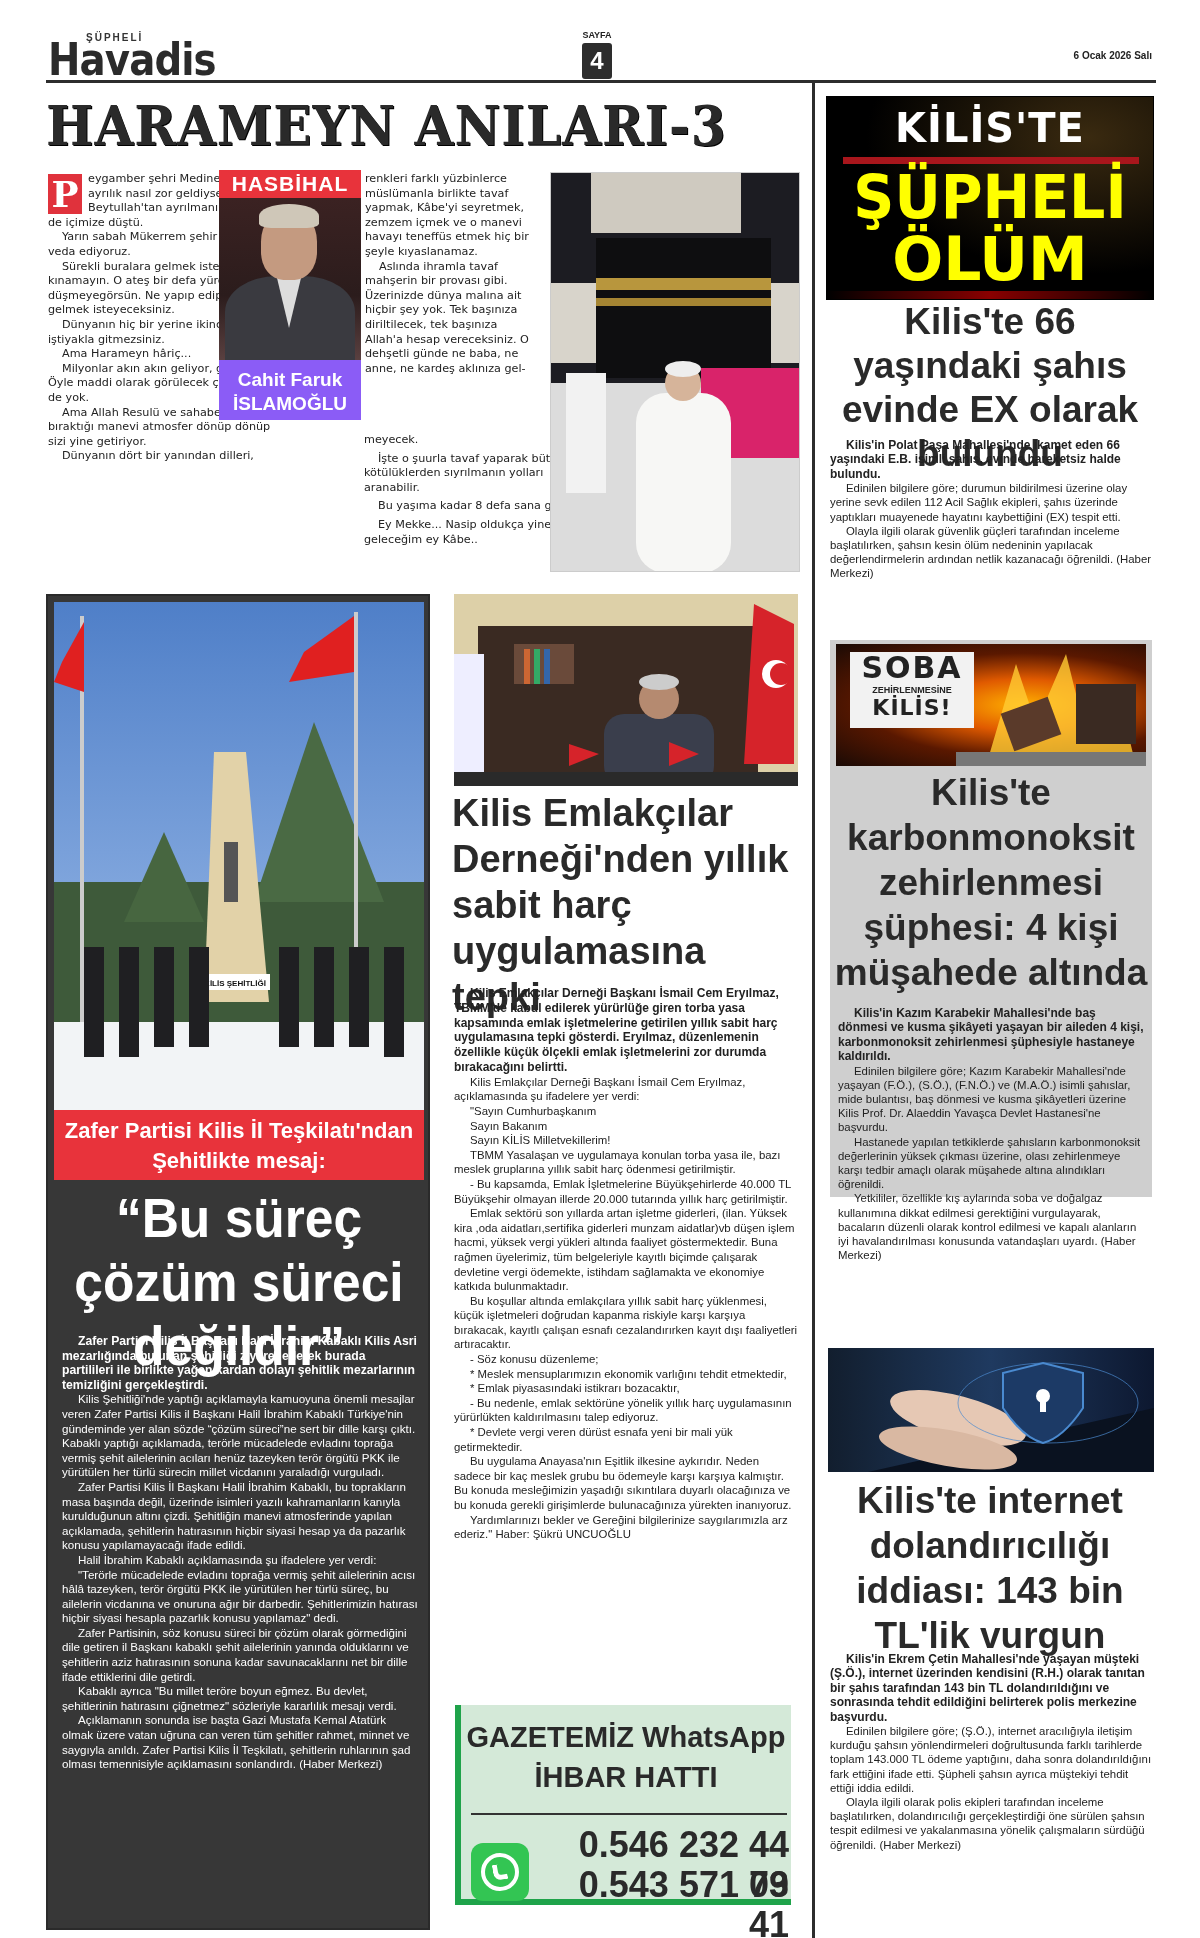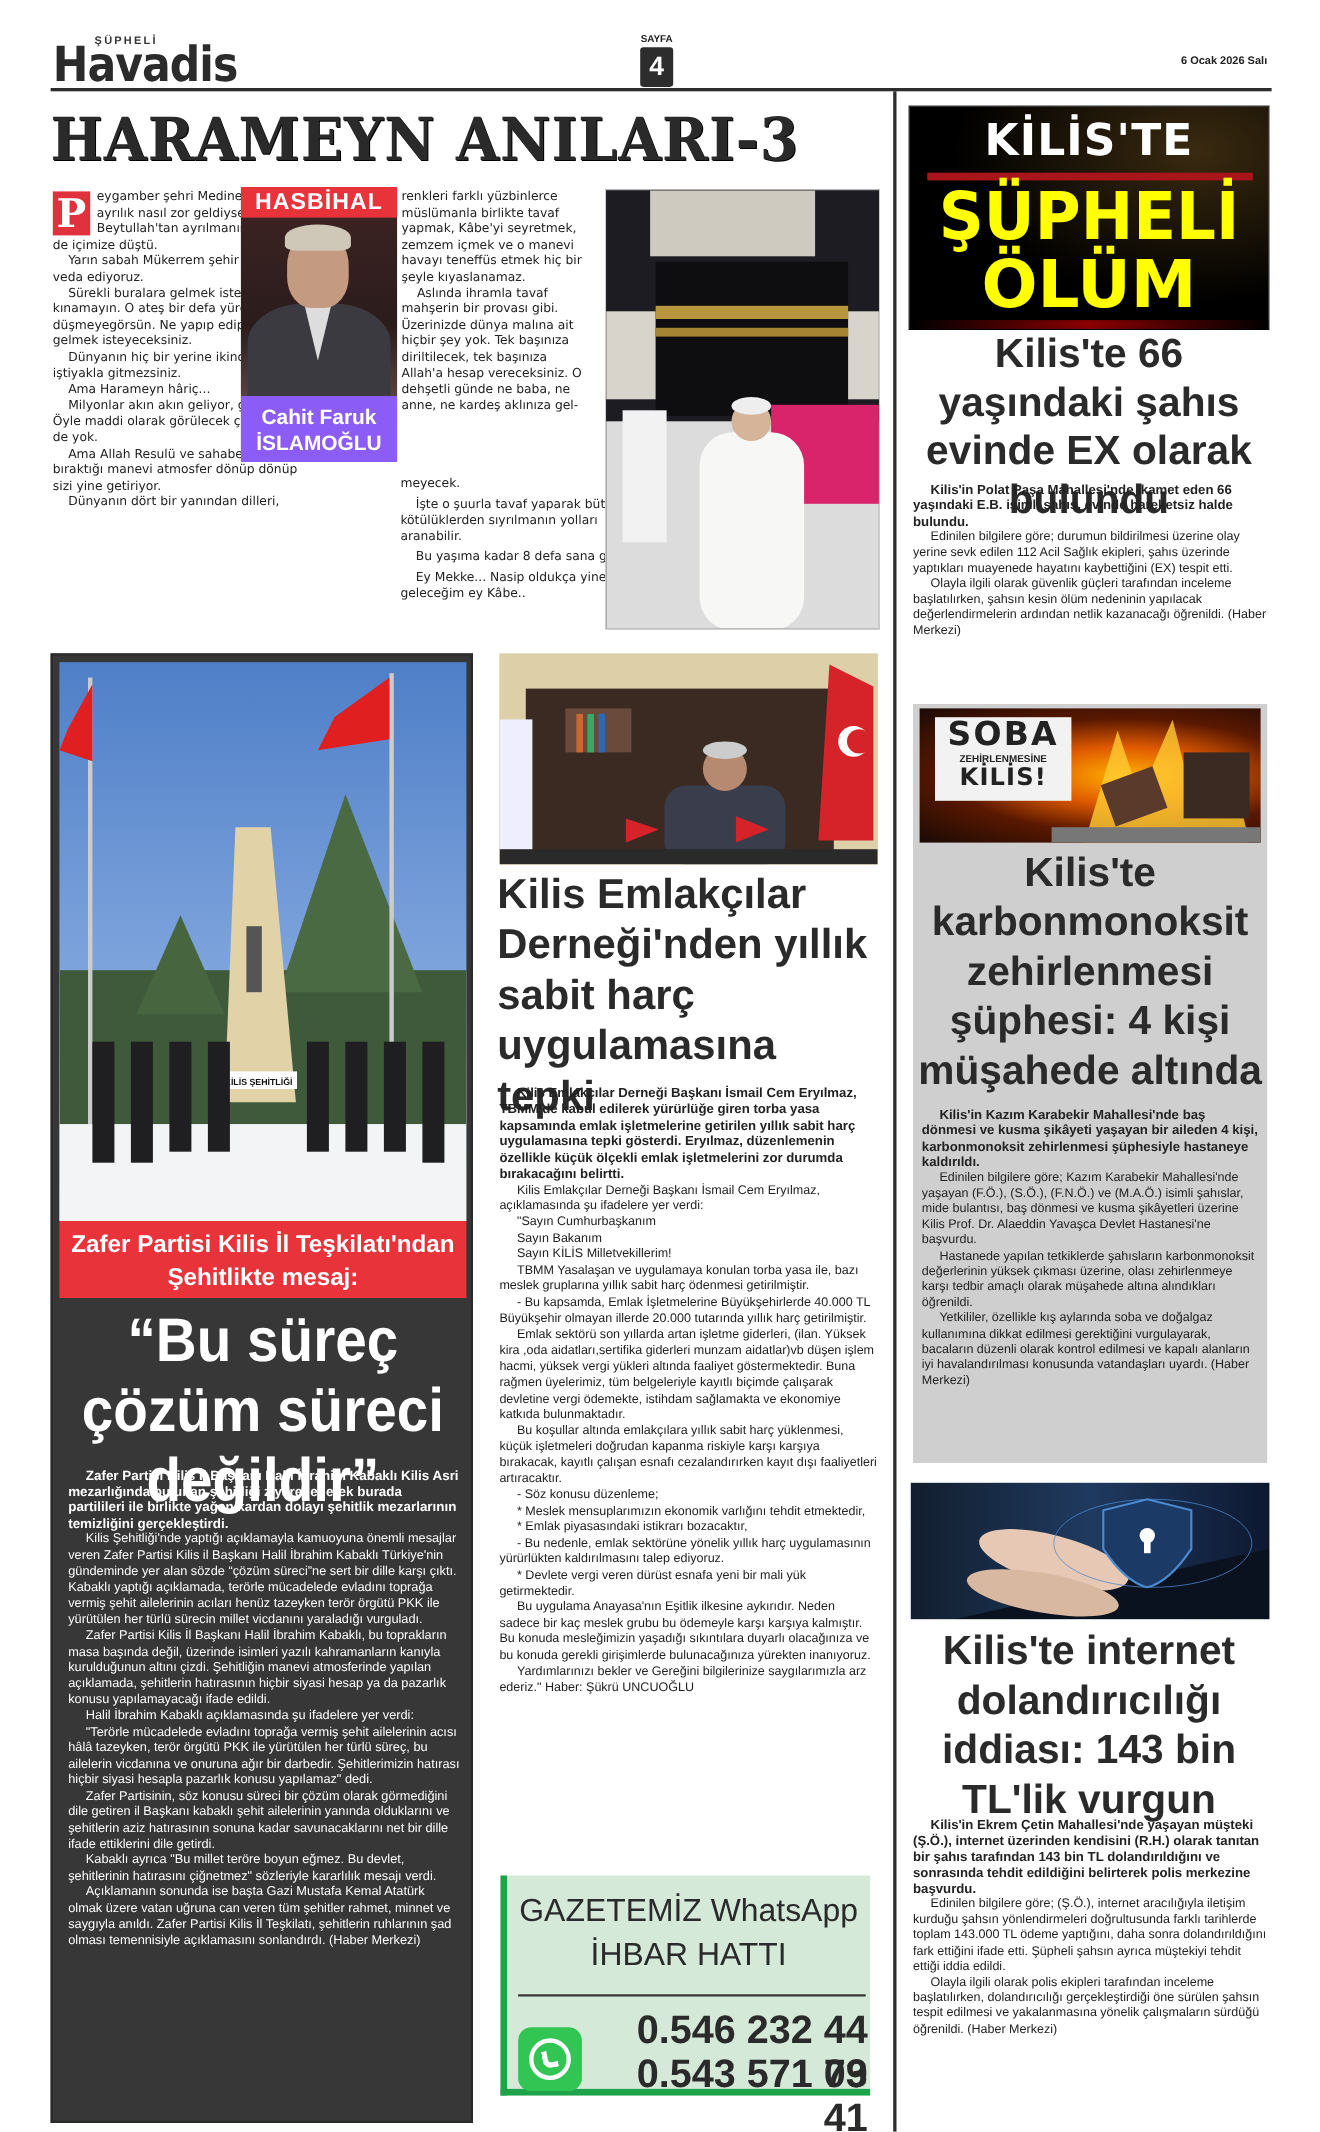--- a/index.html
+++ b/index.html
@@ -46,42 +46,42 @@
 
   
   .emlak-photo { left: 454px; top: 594px; width: 344px; height: 192px; background: #d9cdaa; overflow: hidden; }
   .emlak-title { left: 452px; top: 790px; width: 348px; font-weight: bold; font-size: 38px; line-height: 46px; color: #2a2a2a; font-family: "Liberation Sans Narrow", "Liberation Sans", sans-serif; }
   .emlak-body { left: 454px; top: 986px; width: 344px; font-size: 11.4px; line-height: 14.6px; color: #222; }
   .emlak-body p { text-indent: 16px; }
   .emlak-body .lead { font-weight: bold; font-size: 12px; line-height: 14.8px; }
 
   
   .wa-box { left: 455px; top: 1705px; width: 336px; height: 200px; background: #d4e9d8; border-left: 6px solid #1fa34a; border-bottom: 6px solid #1fa34a; }
-  .wa-head { position: absolute; left: 0; top: 12px; width: 100%; text-align: center; font-weight: normal; font-size: 29px; line-height: 40px; color: #2a2a2a; font-family: "Liberation Sans Narrow", "Liberation Sans", sans-serif; }
+  .wa-head { position: absolute; left: 0; top: 12px; width: 100%; text-align: center; font-weight: bold; font-size: 29px; line-height: 40px; color: #2a2a2a; font-family: "Liberation Sans Narrow", "Liberation Sans", sans-serif; }
   .wa-rule { position: absolute; left: 10px; top: 108px; width: 316px; height: 2px; background: #333; }
   .wa-icon { position: absolute; left: 10px; top: 138px; width: 58px; height: 58px; background: #33c553; border-radius: 12px; }
   .wa-bubble { position: absolute; left: 10px; top: 10px; width: 38px; height: 38px; border: 4px solid #fff; border-radius: 50%; }
   .wa-phone { position: absolute; left: 22px; top: 21px; width: 14px; height: 16px; border-left: 5px solid #fff; border-bottom: 5px solid #fff; border-radius: 0 0 0 8px; transform: rotate(-10deg); }
   .wa-num { position: absolute; left: 78px; width: 250px; font-weight: bold; font-size: 36px; line-height: 40px; color: #2a2a2a; font-family: "Liberation Sans Narrow", "Liberation Sans", sans-serif; text-align: right; }
 
   
   .supheli-box { left: 826px; top: 96px; width: 328px; height: 204px; background: radial-gradient(ellipse at 80% 20%,#3a2a10 0%,#000 60%); border: 1px solid #000; }
   .supheli-1 { position: absolute; left: 0; top: 8px; width: 100%; text-align: center; color: #fff; font-weight: bold; font-size: 40px; letter-spacing: 1px; font-family: "DejaVu Sans", sans-serif; }
   .supheli-bar { position: absolute; left: 16px; top: 60px; width: 296px; height: 7px; background: #a8161c; }
   .supheli-2 { position: absolute; left: 0; top: 68px; width: 100%; text-align: center; color: #ffff00; font-weight: bold; font-size: 60px; line-height: 64px; font-family: "DejaVu Sans", sans-serif; transform: scaleX(0.95); }
   .supheli-3 { position: absolute; left: 0; top: 130px; width: 100%; text-align: center; color: #ffff00; font-weight: bold; font-size: 60px; line-height: 64px; font-family: "DejaVu Sans", sans-serif; }
   .supheli-glow { position: absolute; left: 0; bottom: 0; width: 100%; height: 8px; background: linear-gradient(90deg,#000,#8a0000,#000); }
   .r-title { text-align: center; font-weight: bold; color: #2a2a2a; font-family: "Liberation Sans Narrow", "Liberation Sans", sans-serif; }
   .t1 { left: 826px; top: 300px; width: 328px; font-size: 37px; line-height: 44px; }
   .r-body { font-size: 11.4px; line-height: 14.2px; color: #222; }
   .r-body p { text-indent: 16px; }
   .r-body .lead { font-weight: bold; font-size: 12px; line-height: 14.4px; }
   .b1 { left: 830px; top: 438px; width: 322px; }
 
-  .gray-box { left: 830px; top: 640px; width: 322px; height: 690px; background: #cfcfcf; }
+  .gray-box { left: 830px; top: 640px; width: 322px; height: 557px; background: #cfcfcf; }
   .soba-photo { position: absolute; left: 6px; top: 4px; width: 310px; height: 122px; background: radial-gradient(ellipse at 60% 50%,#ffb000 0%,#e05a00 30%,#5a1800 60%,#1a0a05 100%); overflow: hidden; }
   .soba-card { position: absolute; left: 14px; top: 8px; width: 124px; height: 76px; background: #f2f2f2; text-align: center; color: #222; font-weight: bold; }
   .soba-card .s1 { font-size: 30px; line-height: 32px; letter-spacing: 2px; font-family: "DejaVu Sans", sans-serif; }
   .soba-card .s2 { font-size: 9px; line-height: 12px; }
   .soba-card .s3 { font-size: 22px; line-height: 24px; letter-spacing: 1px; font-family: "DejaVu Sans", sans-serif; }
   .t2 { position: absolute; left: 0; top: 130px; width: 322px; font-size: 37px; line-height: 45px; }
   .b2 { position: absolute; left: 8px; top: 366px; width: 308px; }
 
   .cyber-photo { left: 828px; top: 1348px; width: 326px; height: 124px; background: linear-gradient(90deg,#121e2e 0%,#1f3a60 50%,#0d1830 100%); overflow: hidden; }
   .t3 { left: 826px; top: 1478px; width: 328px; font-size: 37px; line-height: 45px; }

